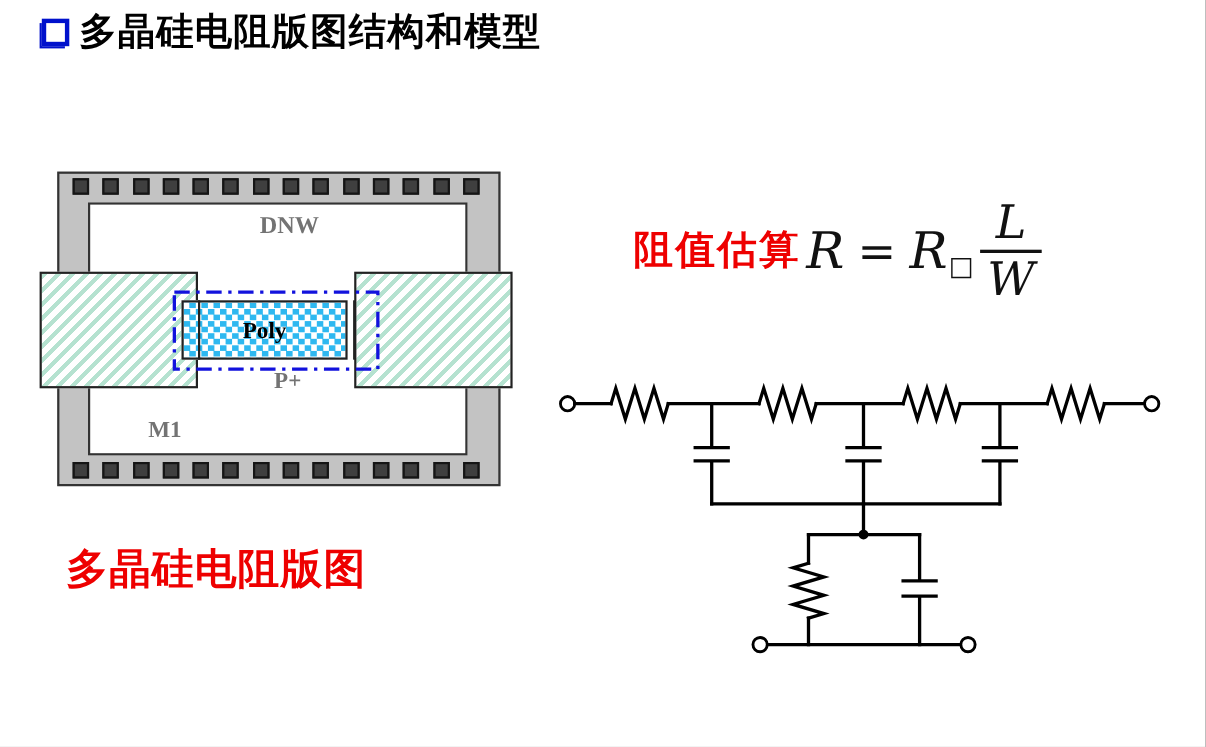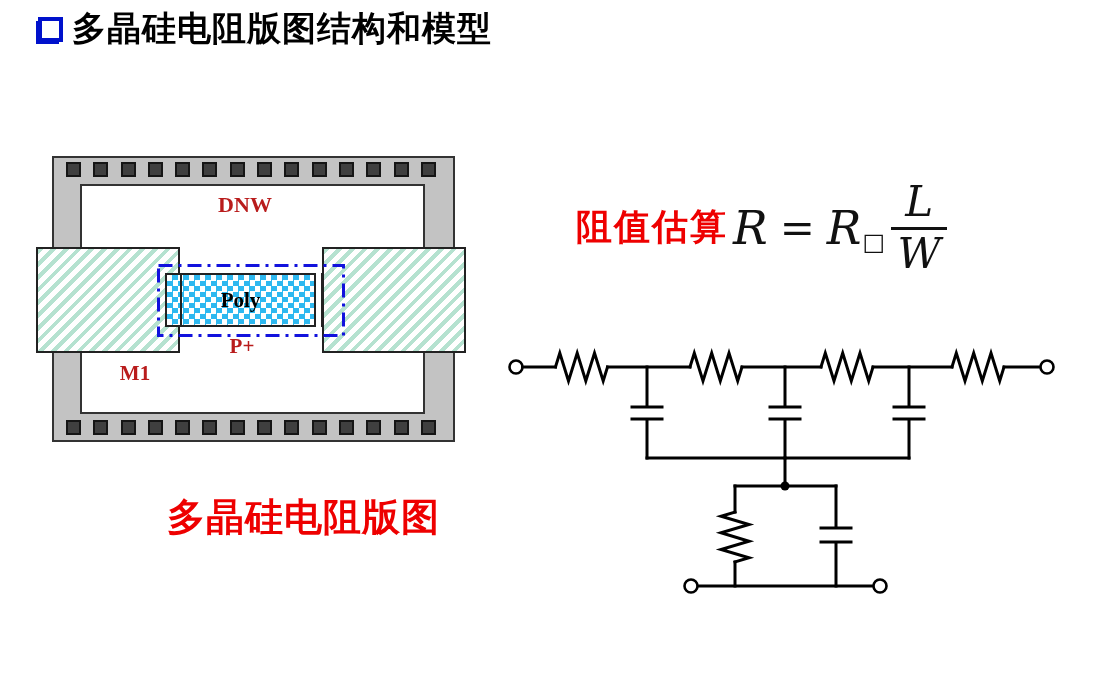--- a/index.html
+++ b/index.html
@@ -54,30 +54,30 @@
     left:165px;top:273px;width:151px;height:54px;z-index:4;box-sizing:border-box;
     border:2px solid #222;
     background-color:#fff;
     background-image:repeating-conic-gradient(var(--poly_cyan,#2eb8f0) 0% 25%, #ffffff 0% 50%);
     background-size:11px 11px;
     display:flex;align-items:center;justify-content:center;
   }
   .m1-edge-line{top:273px;width:2px;height:54px;background:#222;z-index:5;}
   .pplus-box{left:155px;top:262px;z-index:6;}
   .diagram-label{
-    z-index:7;color:#b91c1c;font-weight:bold;
-    font-family:"Liberation Serif","DejaVu Serif",serif;text-align:center;
+    z-index:7;color:#737373;font-weight:bold;
+    font-family:"Liberation Serif","DejaVu Serif",serif;text-align:right;
   }
   .label-dnw{left:200px;top:192px;width:90px;font-size:22px;}
   .label-poly{font-size:21px;font-family:"Liberation Serif","DejaVu Serif",serif;font-weight:bold;color:#000;}
   .label-pplus{left:210px;top:334px;width:64px;font-size:21px;}
-  .label-m1{left:105px;top:361px;width:60px;font-size:21px;}
+  .label-m1{left:105px;top:378px;width:60px;font-size:21px;}
   .fig-caption{
     z-index:7;color:var(--accent_red,#ee0000);font-weight:bold;font-size:38px;
-    text-align:right;letter-spacing:1px;
+    text-align:left;letter-spacing:1px;
   }
   .caption-layout{left:60px;top:492px;width:380px;}
   .caption-model{left:560px;top:628px;width:400px;}
   
   .est-label{
     left:576px;top:203px;font-size:36px;font-weight:bold;
     color:var(--accent_red,#ee0000);letter-spacing:2px;z-index:7;
   }
   .formula{
     left:733px;top:178px;height:100px;display:flex;align-items:center;

